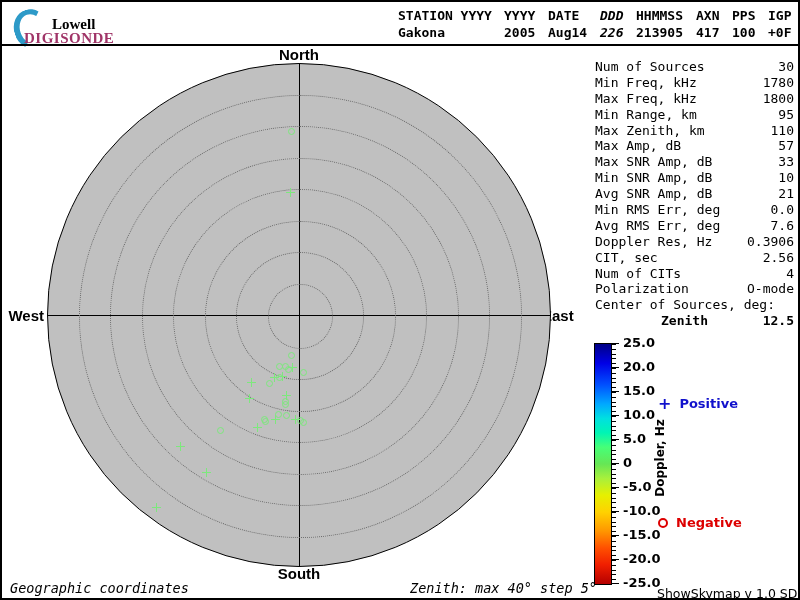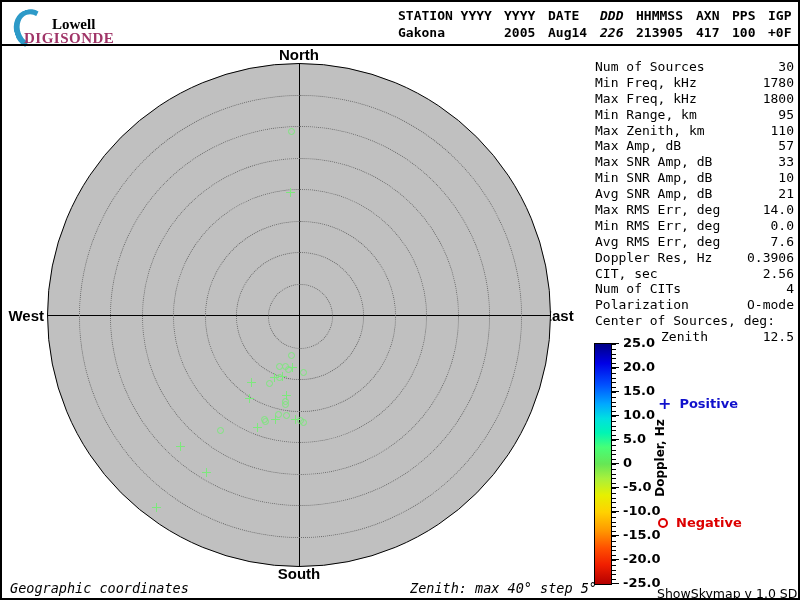--- a/index.html
+++ b/index.html
@@ -40,21 +40,21 @@
   .m{position:absolute;}
   .m-o{width:5px;height:5px;border:1px solid #7de87d;border-radius:50%;box-sizing:content-box;}
   .m-p{width:9px;height:9px;}
   .m-p::before{content:"";position:absolute;left:0;top:4px;width:9px;height:1px;background:#7de87d;}
   .m-p::after{content:"";position:absolute;left:4px;top:0;width:1px;height:9px;background:#7de87d;}
 
   
   #stats{position:absolute;left:593px;top:57px;width:199px;
     font:13px "DejaVu Sans Mono",monospace;}
   .srow{display:flex;justify-content:space-between;height:15.9px;line-height:15.9px;white-space:pre;}
-  .srow.ind{padding-left:66px;}
+  .srow.ind{padding-left:66px;font-weight:bold;}
   .s-arrow{font-size:9px;margin-left:5px;color:#222;}
 
   
   #cbar{position:absolute;left:592px;top:341px;width:16px;height:240px;
     border:1px solid #000;box-sizing:content-box;
     background:linear-gradient(to bottom,
       #000085 0%, #0000e6 8%, #0050ff 17%, #00a8ff 25%, #00e0e0 31%,
       #00f5b4 37%, #46ff78 43%, #66e655 50%, #a8f03c 56%, #e6f000 63%,
       #ffd200 70%, #ff9600 78%, #ff5000 85%, #f01e00 92%, #b40000 100%);}
   #cminor{position:absolute;left:610px;top:342px;width:4px;height:240px;
@@ -173,21 +173,20 @@
 <div id="stats">
     <div class="srow"><span>Num of Sources</span><span>30</span></div>
     <div class="srow"><span>Min Freq, kHz</span><span>1780</span></div>
     <div class="srow"><span>Max Freq, kHz</span><span>1800</span></div>
     <div class="srow"><span>Min Range, km</span><span>95</span></div>
     <div class="srow"><span>Max Zenith, km</span><span>110</span></div>
     <div class="srow"><span>Max Amp, dB</span><span>57</span></div>
     <div class="srow"><span>Max SNR Amp, dB</span><span>33</span></div>
     <div class="srow"><span>Min SNR Amp, dB</span><span>10</span></div>
     <div class="srow"><span>Avg SNR Amp, dB</span><span>21</span></div>
-    <div class="srow"><span>Max RMS Err, deg</span><span>14.0</span></div>
     <div class="srow"><span>Min RMS Err, deg</span><span>0.0</span></div>
     <div class="srow"><span>Avg RMS Err, deg</span><span>7.6</span></div>
     <div class="srow"><span>Doppler Res, Hz</span><span>0.3906</span></div>
     <div class="srow"><span>CIT, sec</span><span>2.56</span></div>
     <div class="srow"><span>Num of CITs</span><span>4</span></div>
     <div class="srow"><span>Polarization</span><span>O-mode</span></div>
     <div class="srow"><span>Center of Sources, deg:</span><span></span></div>
     <div class="srow ind"><span>Zenith</span><span>12.5</span></div>
   </div>
 

